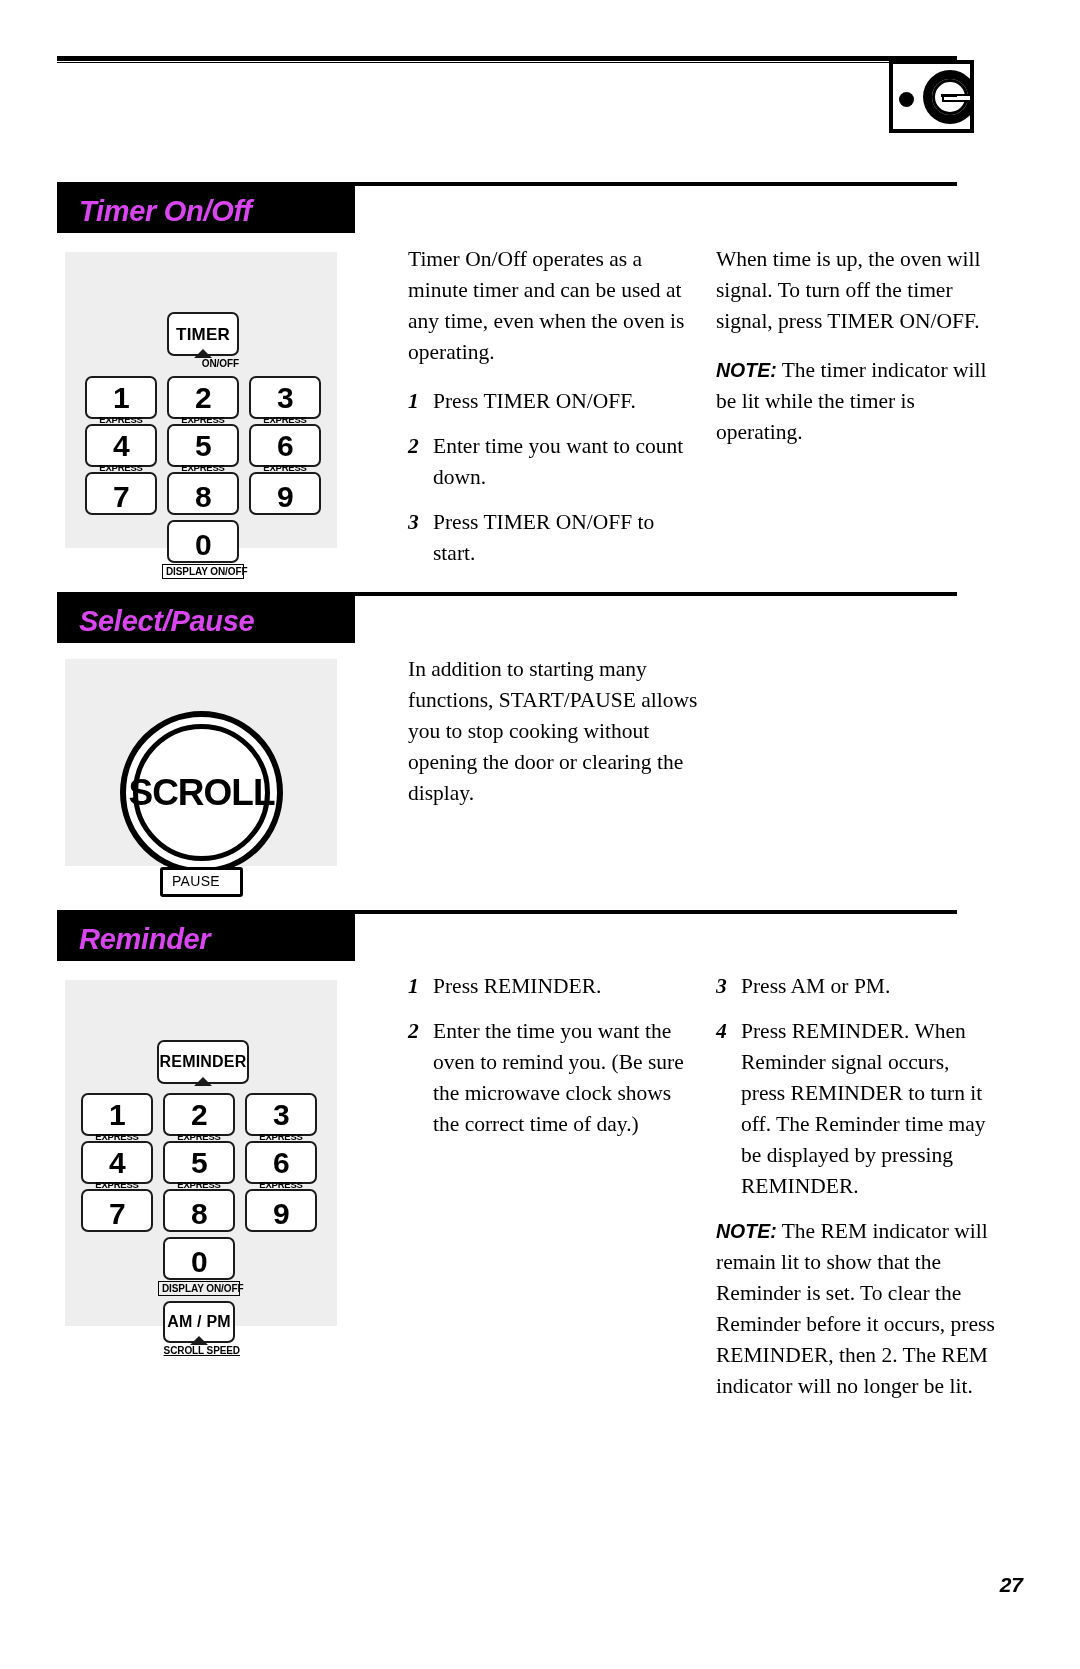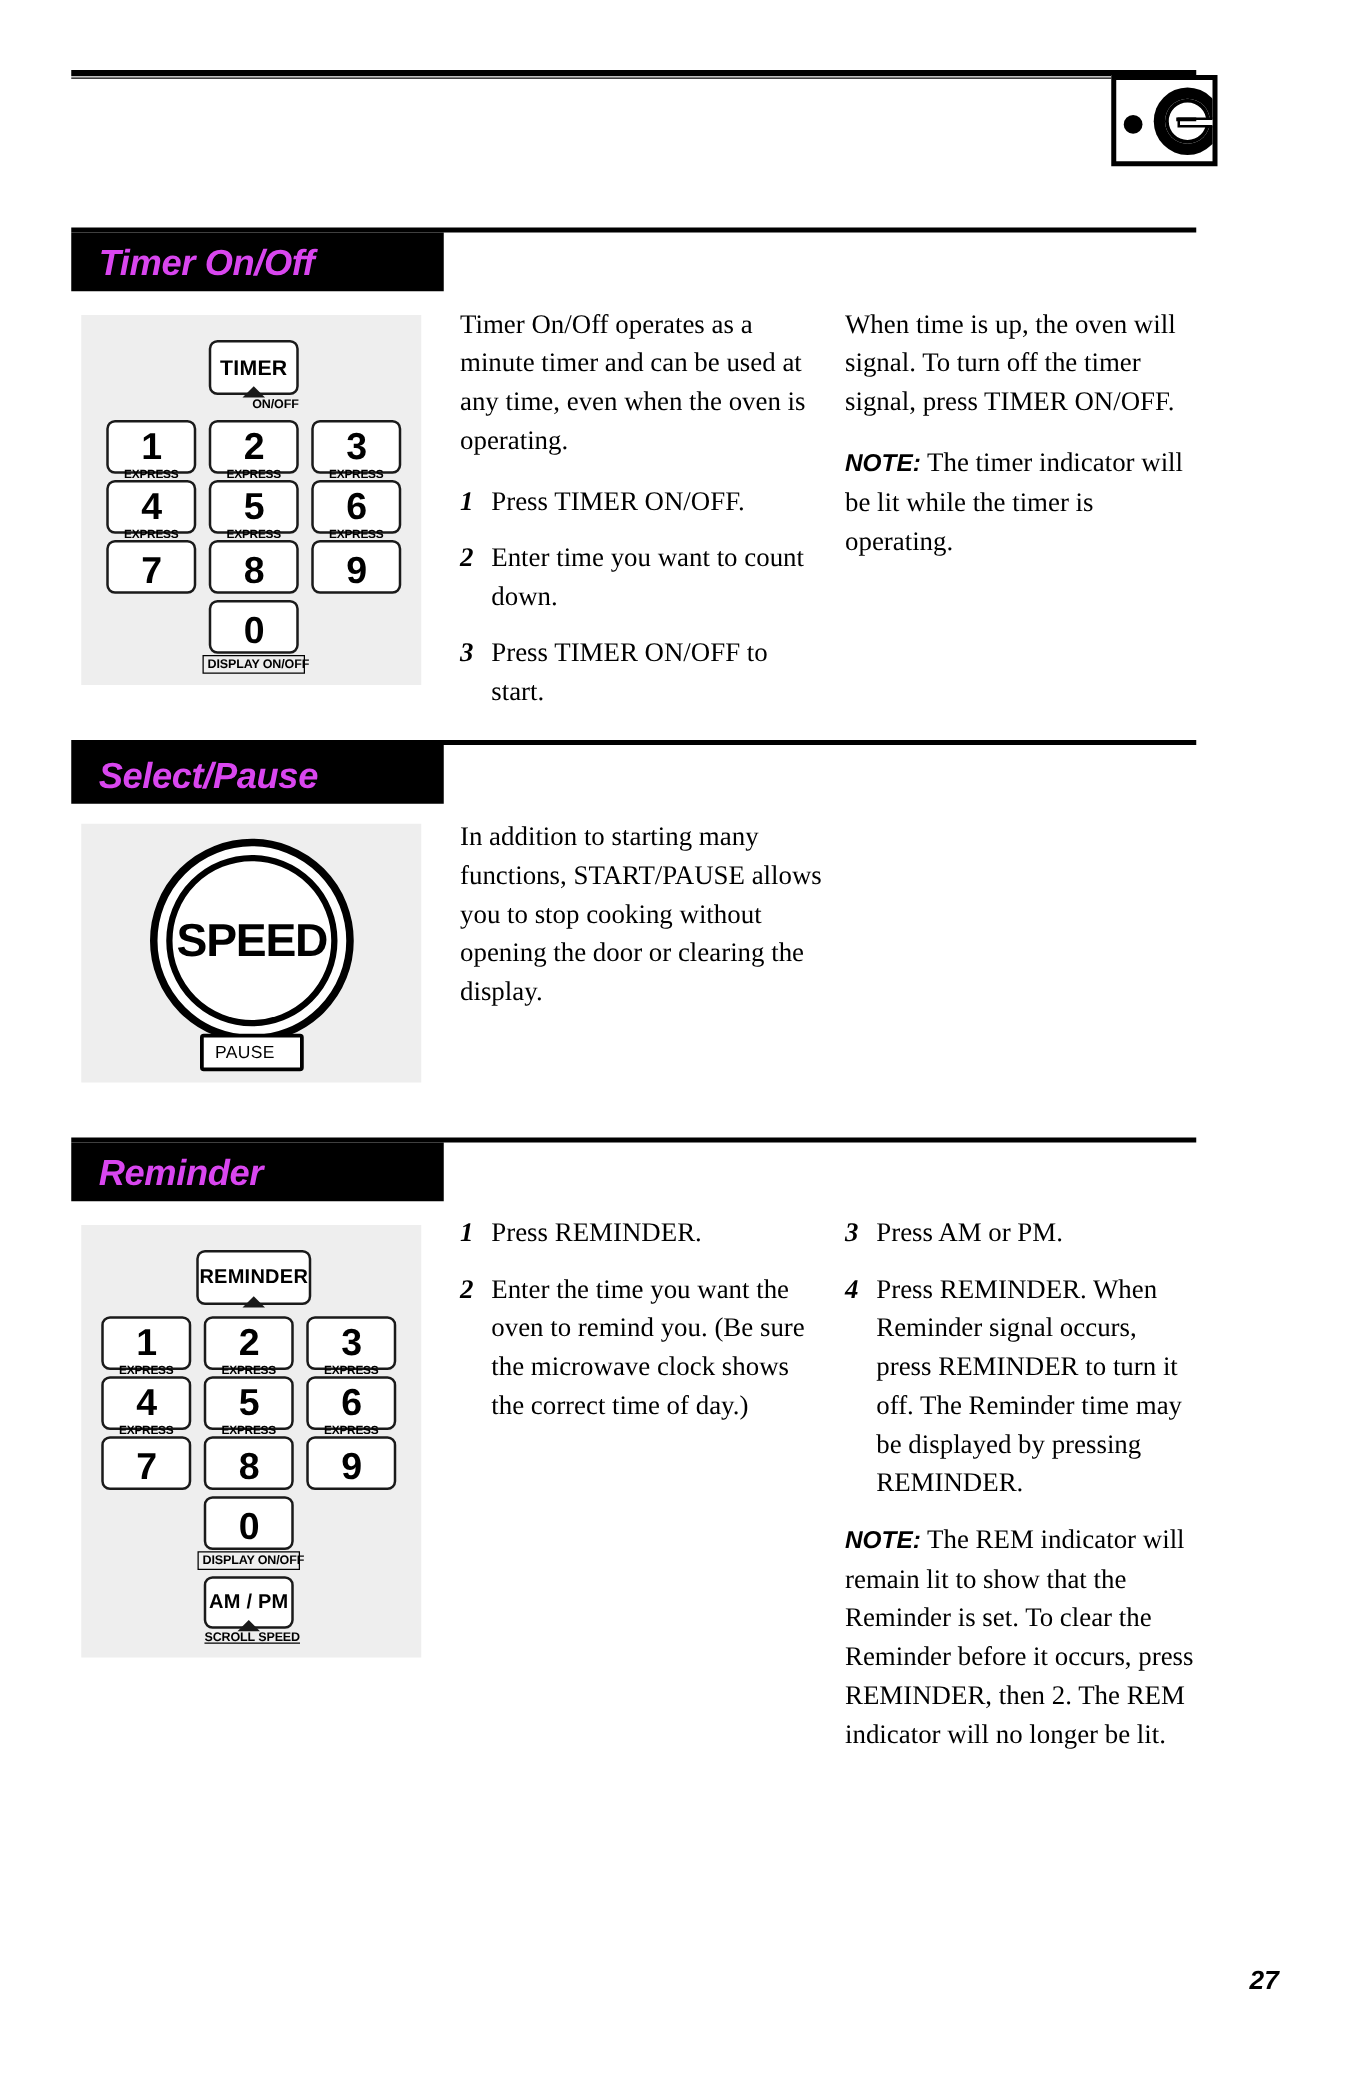--- a/index.html
+++ b/index.html
@@ -96,20 +96,21 @@
 
   
   .panel {
     position: absolute;
     background: #eeeeee;
   }
   .keypad {
     position: relative;
     width: 100%;
     height: 100%;
+    margin-top: 40px;
   }
   .key {
     position: absolute;
     background: #ffffff;
     border: 2.5px solid #1a1a1a;
     border-radius: 7px;
     box-sizing: border-box;
     text-align: center;
     font-family: "Liberation Sans", sans-serif;
   }
@@ -205,20 +206,21 @@
     line-height: 1;
     display: block;
   }
 
   
   .col {
     position: absolute;
     font-family: "Liberation Serif", serif;
     font-size: 21.5px;
     line-height: 31px;
+    margin-left: 40px;
   }
   .col p {
     margin: 0 0 18px 0;
   }
   .step {
     position: relative;
     padding-left: 25px;
     margin: 0 0 14px 0;
   }
   .step .n {
@@ -345,21 +347,21 @@
 
   <div class="sect-rule" style="top:592px;"></div>
   <div class="sect-bar" style="top:596px;">
     <span>Select/Pause</span>
   </div>
 
   <div class="panel" style="left:65px; top:659px; width:272px; height:207px;">
     <div class="keypad">
       <div class="start-outer" style="left:55px; top:12px;">
         <div class="start-inner">
-          <span>SPEED</span>
+          <span>SCROLL</span>
         </div>
       </div>
       <div class="pause-box" style="left:95px; top:168px; width:83px; height:30px; padding-top:4px;">
         <span>PAUSE</span>
       </div>
     </div>
   </div>
 
   <div class="col" style="left:368px; top:654px; width:290px;">
     <p>In addition to starting many functions, START/PAUSE allows you to stop cooking without opening the door or clearing the display.</p>

